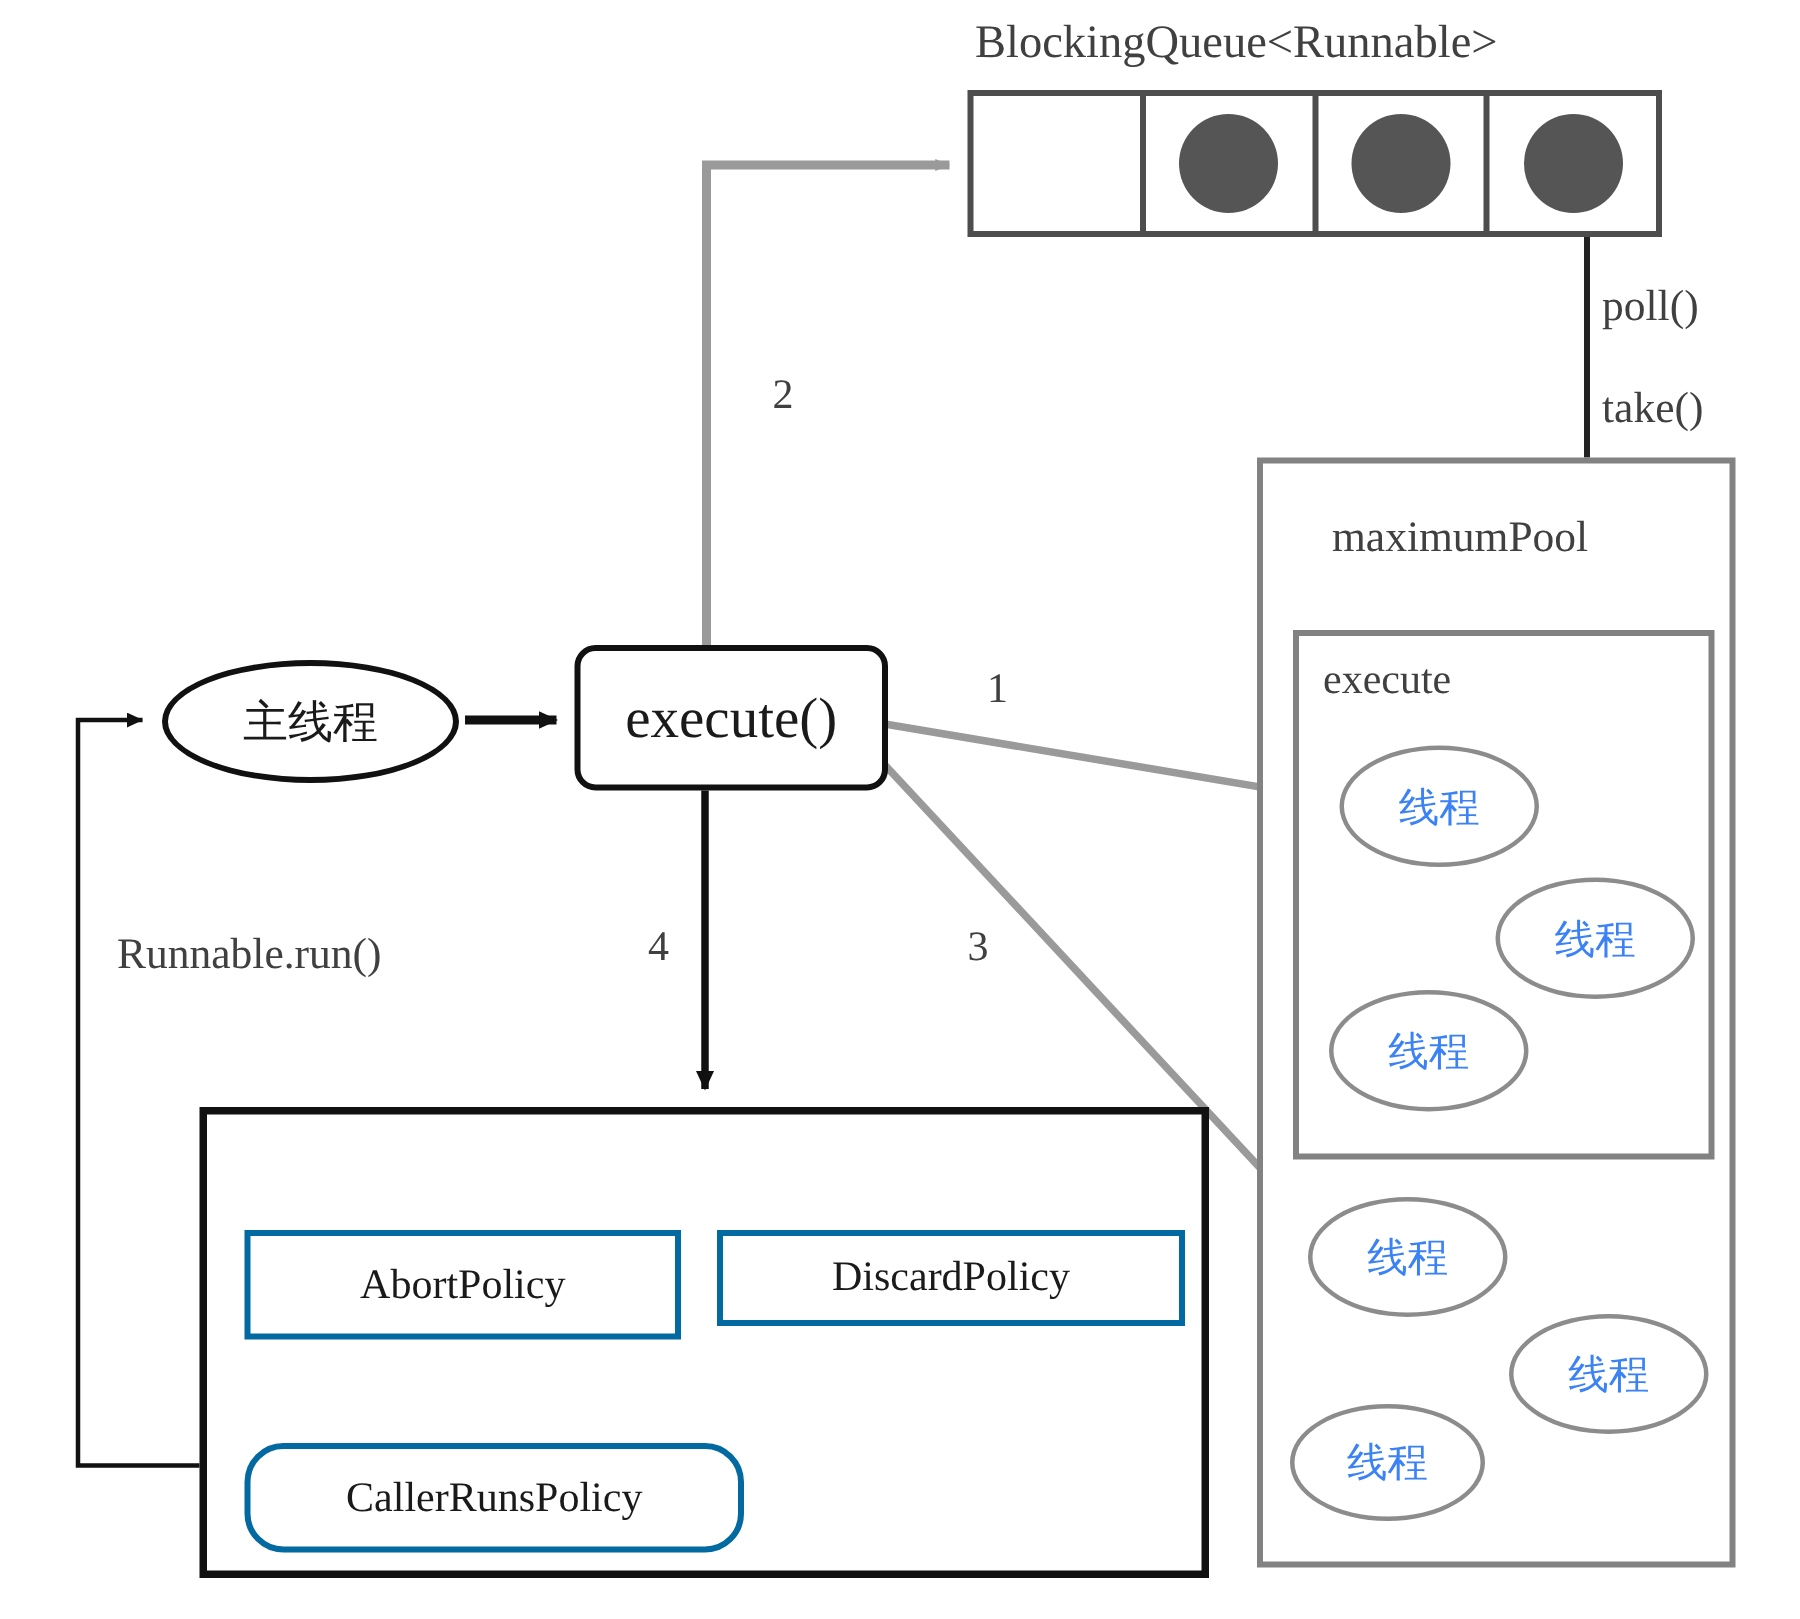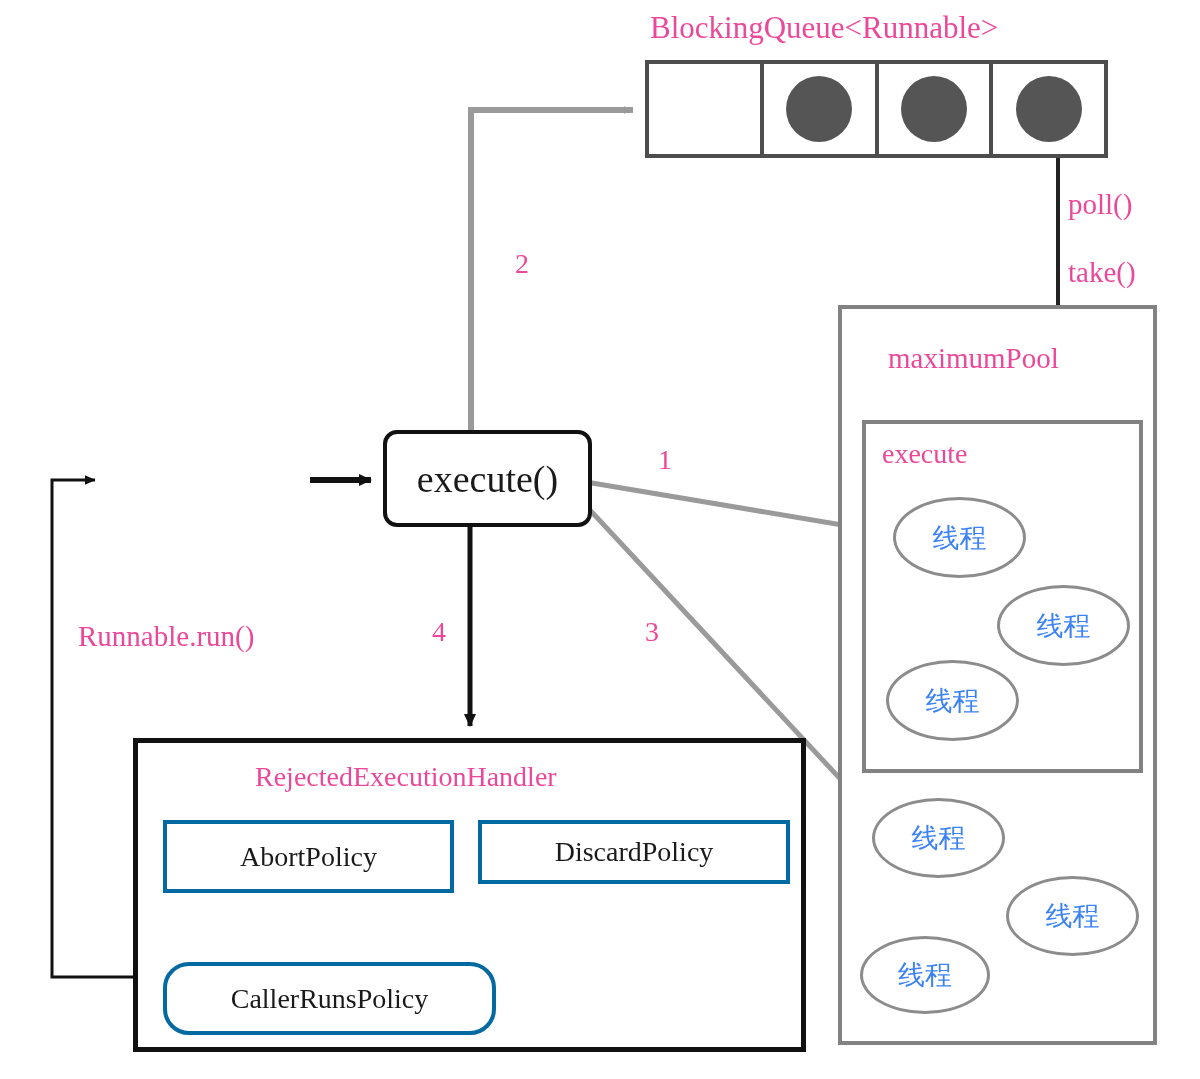--- a/index.html
+++ b/index.html
@@ -21,21 +21,21 @@
     left: 0;
     top: 0;
     width: 1200px;
     height: 1079px;
     pointer-events: none;
   }
   .lbl {
     position: absolute;
     white-space: nowrap;
     font-family: "Liberation Serif", "DejaVu Serif", serif;
-    color: #ec4899;
+    color: #404040;
     line-height: 1;
   }
 
   
   #queue-title {
     left: 650px; top: 12px;
     font-size: 31px;
   }
   #maximum-pool-label {
     left: 852px; top: 344px;
@@ -229,20 +229,23 @@
       <div class="task-dot"></div>
     </div>
     <div class="queue-cell">
       <div class="task-dot"></div>
     </div>
     <div class="queue-cell">
       <div class="task-dot"></div>
     </div>
   </div>
 
+  <div id="main-thread-ellipse">
+    <span>主线程</span>
+  </div>
 
   <div id="execute-box">
     <span>execute()</span>
   </div>
 
   <div class="lbl step-num" id="step-1">1</div>
   <div class="lbl step-num" id="step-2">2</div>
   <div class="lbl step-num" id="step-3">3</div>
   <div class="lbl step-num" id="step-4">4</div>
 
@@ -270,21 +273,20 @@
     <span>线程</span>
   </div>
   <div class="thread-ellipse" id="thread-max-2">
     <span>线程</span>
   </div>
   <div class="thread-ellipse" id="thread-max-3">
     <span>线程</span>
   </div>
 
   <div class="box" id="handler-box"></div>
-  <div class="lbl" id="handler-title">RejectedExecutionHandler</div>
 
   <div class="policy-box" id="policy-abort">
     <span>AbortPolicy</span>
   </div>
   <div class="policy-box" id="policy-discard">
     <span>DiscardPolicy</span>
   </div>
   <div class="policy-box" id="policy-callerruns">
     <span>CallerRunsPolicy</span>
   </div>

